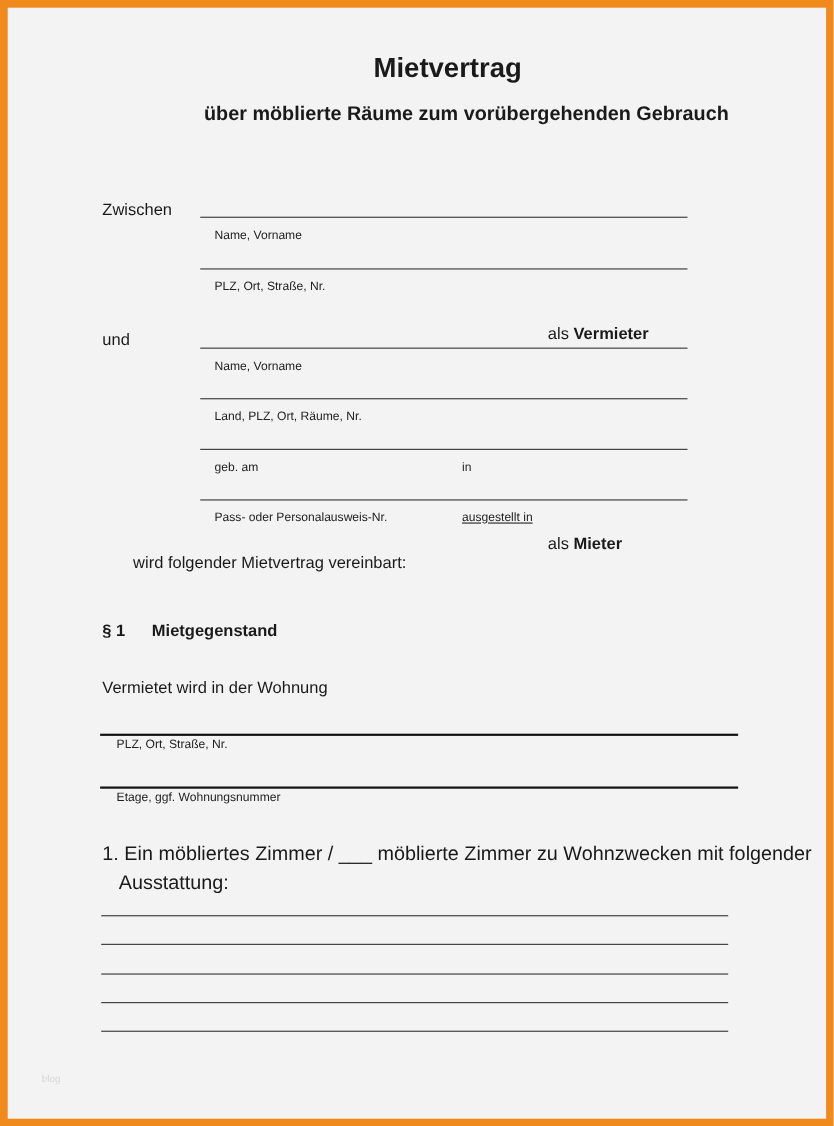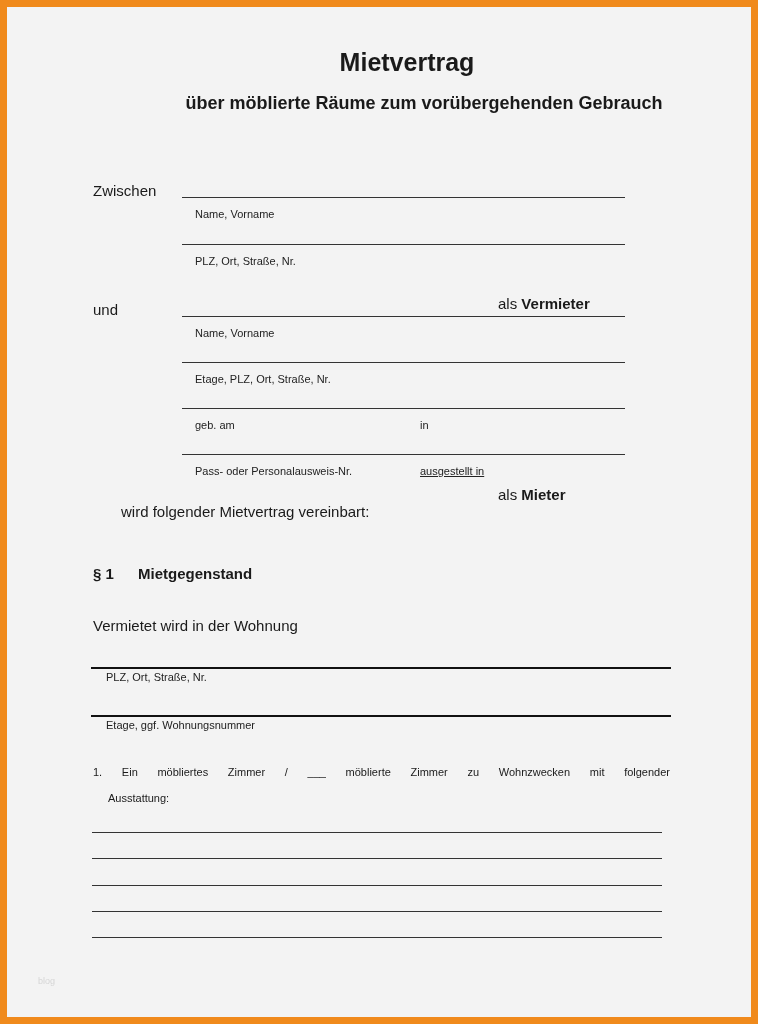--- a/index.html
+++ b/index.html
@@ -8,21 +8,21 @@
   .frame { position:absolute; left:0; top:0; width:758px; height:1024px; box-sizing:border-box;
            border:7px solid #f08a1c; background:#f3f3f3; }
   .abs { position:absolute; white-space:nowrap; }
   .title { left:0; width:744px; top:48px; text-align:center; font-size:25px; font-weight:bold;margin-left:35px; }
   .subtitle { left:0; width:758px; top:93px; text-align:center; font-size:18px; font-weight:bold;margin-left:45px; }
   .lbl { font-size:15px; }
   .small { font-size:11px; color:#222;padding-left:13px; }
   .line { position:absolute; height:1px; background:#333; }
   .thick { height:2px; background:#111; }
   .bold { font-weight:bold; }
-  .para { font-size:11px; }
+  .para { font-size:18px; }
   .watermark { font-size:9px; color:#d6d6d6; }
 </style>
 </head>
 <body>
 
 <div class="frame"></div>
 
 <div class="abs title">Mietvertrag</div>
 <div class="abs subtitle">über möblierte Räume zum vorübergehenden Gebrauch</div>
 
@@ -33,21 +33,21 @@
 <div class="abs small" style="left:182px;top:255px;">PLZ, Ort, Straße, Nr.</div>
 <div class="abs lbl" style="left:498px;top:275px;margin-top:20px;">
   <span>als</span>
   <span class="bold">Vermieter</span>
 </div>
 
 <div class="abs lbl" style="left:93px;top:301px;">und</div>
 <div class="line" style="left:182px;top:316px;width:443px;"></div>
 <div class="abs small" style="left:182px;top:327px;">Name, Vorname</div>
 <div class="line" style="left:182px;top:362px;width:443px;"></div>
-<div class="abs small" style="left:182px;top:373px;">Etage, PLZ, Ort, Straße, Nr.</div>
+<div class="abs small" style="left:182px;top:373px;">Land, PLZ, Ort, Räume, Nr.</div>
 <div class="line" style="left:182px;top:408px;width:443px;"></div>
 <div class="abs small" style="left:182px;top:419px;">geb. am</div>
 <div class="abs small" style="left:407px;top:419px;">in</div>
 <div class="line" style="left:182px;top:454px;width:443px;"></div>
 <div class="abs small" style="left:182px;top:465px;">Pass- oder Personalausweis-Nr.</div>
 <div class="abs small" style="left:407px;top:465px;text-decoration:underline;">ausgestellt  in</div>
 <div class="abs lbl" style="left:498px;top:486px;">
   <span>als</span>
   <span class="bold">Mieter</span>
 </div>

